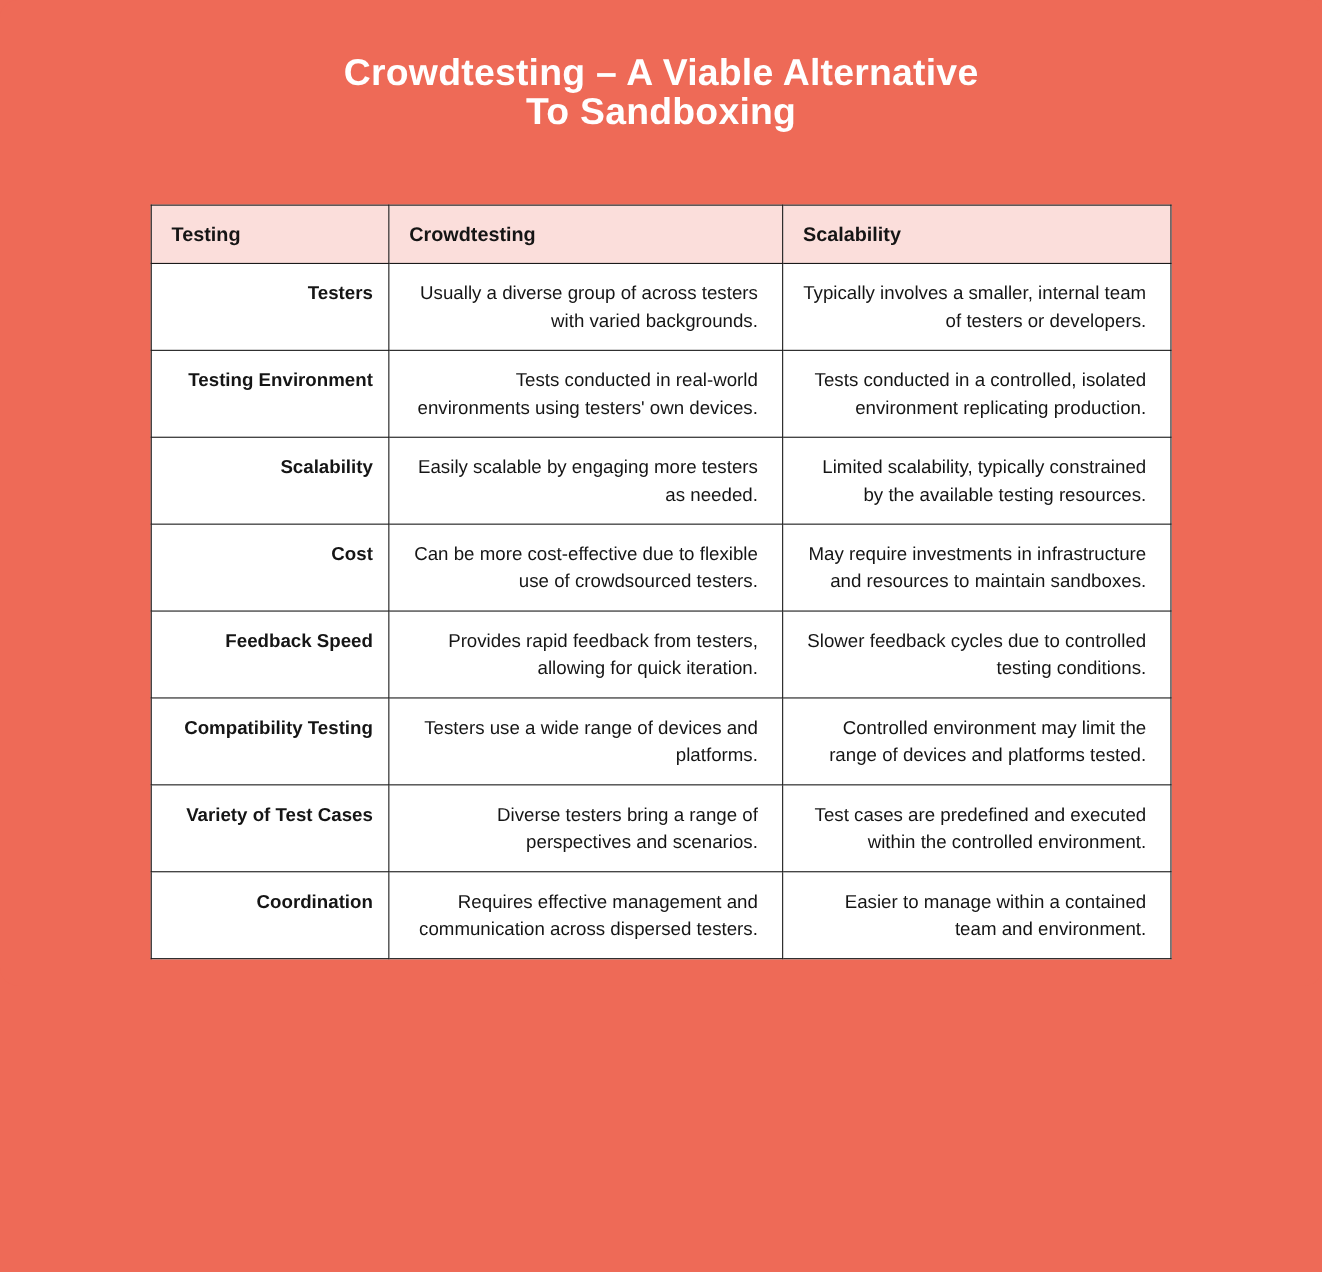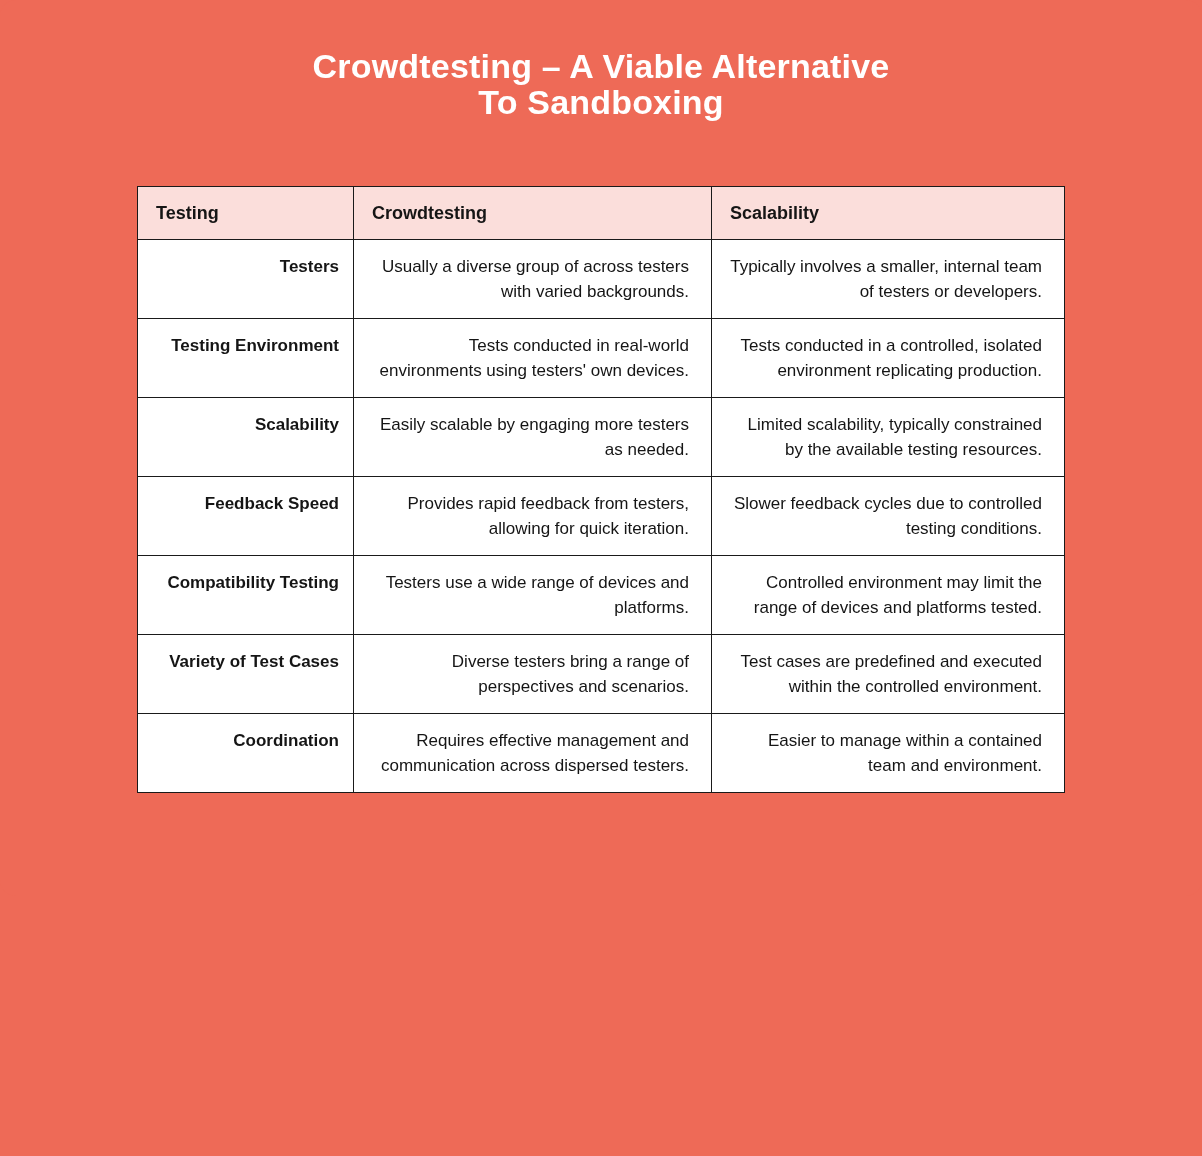--- a/index.html
+++ b/index.html
@@ -102,20 +102,25 @@
           <td class="feature-col">Testing Environment</td>
           <td>Tests conducted in real-world environments using testers' own devices.</td>
           <td>Tests conducted in a controlled, isolated environment replicating production.</td>
         </tr>
         <tr>
           <td class="feature-col">Scalability</td>
           <td>Easily scalable by engaging more testers as needed.</td>
           <td>Limited scalability, typically constrained by the available testing resources.</td>
         </tr>
         <tr>
+          <td class="feature-col">Cost</td>
+          <td>Can be more cost-effective due to flexible use of crowdsourced testers.</td>
+          <td>May require investments in infrastructure and resources to maintain sandboxes.</td>
+        </tr>
+        <tr>
           <td class="feature-col">Feedback Speed</td>
           <td>Provides rapid feedback from testers, allowing for quick iteration.</td>
           <td>Slower feedback cycles due to controlled testing conditions.</td>
         </tr>
         <tr>
           <td class="feature-col">Compatibility Testing</td>
           <td>Testers use a wide range of devices and platforms.</td>
           <td>Controlled environment may limit the range of devices and platforms tested.</td>
         </tr>
         <tr>

